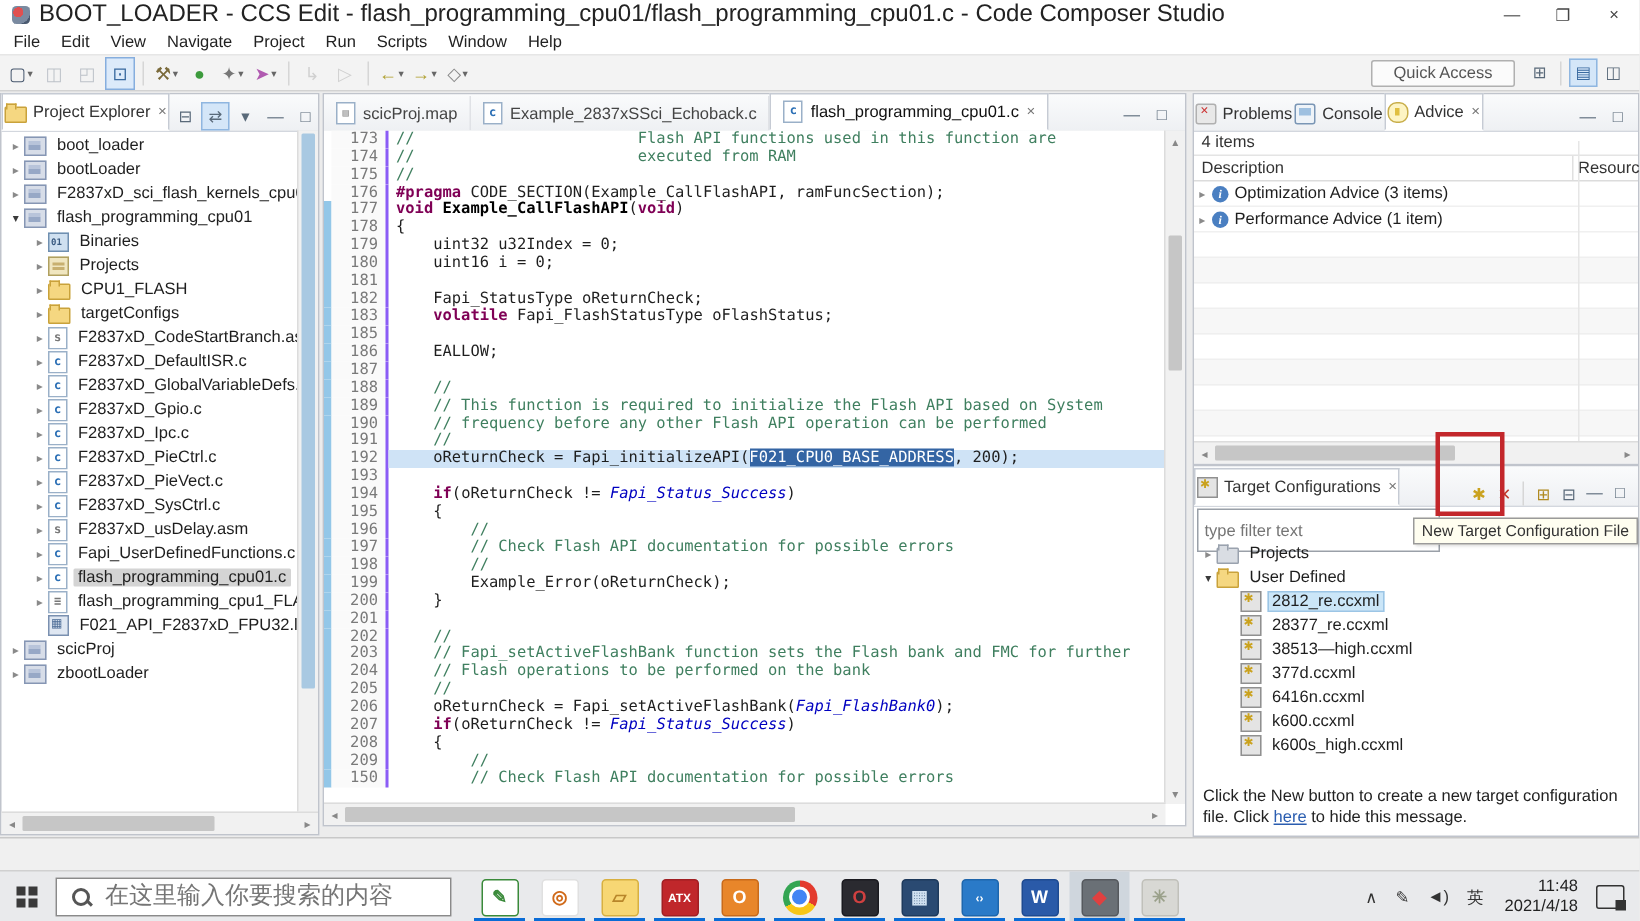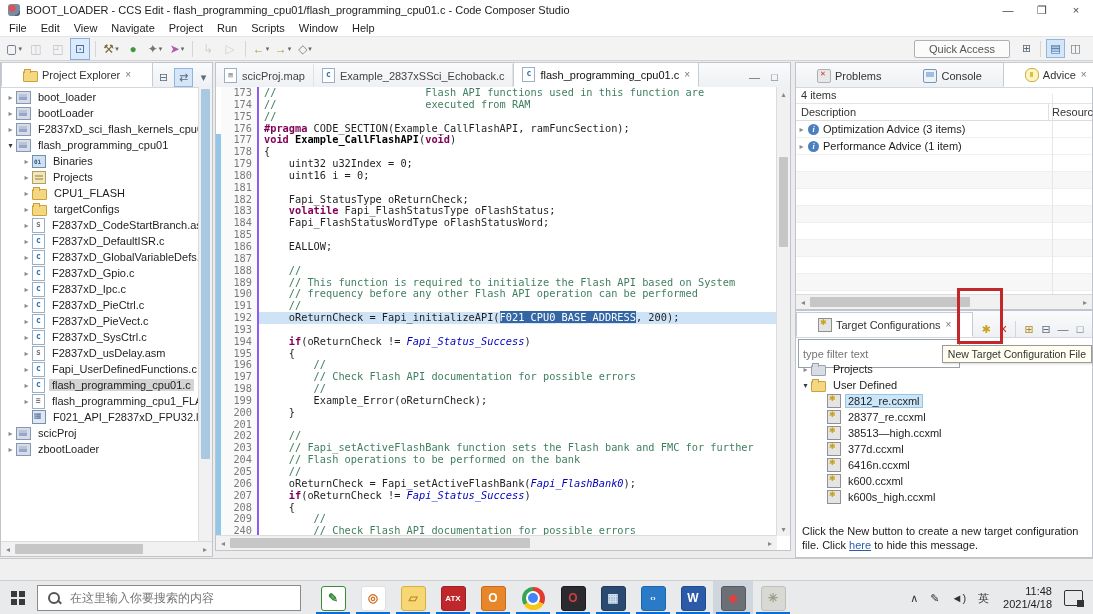--- a/index.html
+++ b/index.html
@@ -4,41 +4,41 @@
 <style>
   html,body{margin:0;padding:0;}
   body{width:1093px;height:614px;position:relative;overflow:hidden;background:#ececec;
        font-family:"Liberation Sans","DejaVu Sans",sans-serif;font-size:11px;color:#1e1e1e;
        -webkit-font-smoothing:antialiased;}
   .abs{position:absolute;}
   
   #titlebar{left:0;top:0;width:1093px;height:20px;background:#ffffff;display:flex;align-items:center;}
   #app-logo{width:12px;height:12px;margin:0 6px 0 8px;border-radius:3px;
             background:radial-gradient(circle at 35% 35%,#e05050 0 30%,#7a8aa0 31% 70%,#4a5a70 71%);}
-  #window-title{font-size:11px;color:#222;white-space:nowrap;}
+  #window-title{font-size:16px;color:#222;white-space:nowrap;}
   .wctl{width:34px;height:20px;display:flex;align-items:center;justify-content:center;color:#444;font-size:11px;}
   #win-controls{margin-left:auto;display:flex;}
   #menubar{left:0;top:20px;width:1093px;height:16px;background:#ffffff;display:flex;align-items:center;padding-left:2px;}
   .menu-item{padding:1px 7px;color:#222;}
   #toolbar{left:0;top:36px;width:1093px;height:25px;background:#f3f3f3;border-top:1px solid #e6e6e6;
            border-bottom:1px solid #d2d2d2;display:flex;align-items:center;padding-left:3px;box-sizing:border-box;}
   .tb-btn{height:20px;min-width:18px;display:flex;align-items:center;justify-content:center;margin:0 1px;
           font-size:12px;border:1px solid transparent;}
   .tb-btn.boxed{background:#dceafa;border:1px solid #86aede;}
   .tb-btn.disabled{opacity:.32;}
   .tb-dd{font-size:7px;color:#666;margin-left:1px;}
   .tb-sep{width:1px;height:16px;background:#d6d6d6;margin:0 4px;}
   #quick-access{margin-left:auto;border:1px solid #b0b0b0;border-radius:2px;background:#fbfbfb;color:#555;
                 padding:2px 14px;font-size:11px;text-align:right;}
   #persp-area{display:flex;align-items:center;margin:0 8px 0 6px;}
   
   .panel{background:#ffffff;border:1px solid #c0c4cc;box-sizing:border-box;}
   .tabbar{height:24px;background:linear-gradient(#fafbfc,#eef0f3);border-bottom:1px solid #d3d7de;
           display:flex;align-items:flex-end;}
-  .vtab{height:23px;display:flex;align-items:center;padding:0 21px;color:#333;white-space:nowrap;}
+  .vtab{height:23px;display:flex;align-items:center;padding:0 1px;color:#333;white-space:nowrap;}
   .vtab.active{background:#ffffff;border:1px solid #c6cbd4;border-bottom:1px solid #fff;font-weight:normal;}
   .tab-x{margin-left:5px;color:#777;font-size:10px;}
   .hdr-icons{margin-left:auto;display:flex;align-items:center;padding-right:4px;}
   .hdr-ic{width:17px;height:17px;display:flex;align-items:center;justify-content:center;color:#5a6a7a;
           font-size:11px;margin-left:1px;border:1px solid transparent;}
   .hdr-ic.lit{background:#d4e6f8;border:1px solid #8fb6e0;}
   
   .tree-row{height:16px;display:flex;align-items:center;white-space:nowrap;overflow:hidden;}
   .tw-arrow{width:11px;text-align:center;color:#8a8a8a;font-size:8px;flex:none;}
   .tw-arrow.open{color:#3a3a3a;}
@@ -134,21 +134,21 @@
            padding:2px 5px;font-size:10.5px;z-index:55;white-space:nowrap;box-shadow:1px 1px 2px rgba(0,0,0,.15);}
   
   #status-strip{left:0;top:558px;width:1093px;height:22px;background:#f0f0f0;border-top:1px solid #c8c8c8;}
   
   #taskbar{left:0;top:580px;width:1093px;height:34px;background:#e9eaec;border-top:1px solid #d0d0d0;
            display:flex;align-items:center;}
   #start-button{width:36px;height:34px;display:flex;align-items:center;justify-content:center;}
   #start-glyph{width:14px;height:14px;display:grid;grid-template-columns:6px 6px;grid-template-rows:6px 6px;gap:2px;}
   #start-glyph span{background:#3a3a3a;}
   #search-box{width:262px;height:24px;background:#fff;border:1px solid #8a8a8a;display:flex;align-items:center;margin-left:1px;}
-  #search-box input{border:none;outline:none;flex:1;font-size:12px;color:#7f1d1d;font-family:Liberation Serif, serif;background:transparent;}
+  #search-box input{border:none;outline:none;flex:1;font-size:16px;color:#7f1d1d;font-family:Liberation Mono, monospace;background:transparent;}
   .mag{width:8px;height:8px;border:2px solid #555;border-radius:50%;position:relative;margin:0 8px 0 10px;flex:none;}
   .mag::after{content:"";position:absolute;left:7px;top:7px;width:5px;height:2px;background:#555;transform:rotate(45deg);}
   .task-slot{width:40px;height:34px;display:flex;align-items:center;justify-content:center;position:relative;flex:none;}
   .task-slot.active{background:#cfd6dd;}
   .task-slot .underline{position:absolute;bottom:0;left:3px;right:3px;height:3px;background:#0a6cd6;}
   .app-ic{width:23px;height:23px;display:flex;align-items:center;justify-content:center;
           font:bold 12px "Liberation Sans",sans-serif;color:#fff;border-radius:3px;}
   #tray{margin-left:auto;display:flex;align-items:center;}
   .tray-ic{color:#333;font-size:11px;margin:0 6px;}
   #clock{text-align:right;color:#222;font-size:11px;line-height:13px;margin:0 8px;}
@@ -408,21 +408,20 @@
       <div class="code-line"><span class="cl-bar"></span><span class="cl-num">174</span><span class="cl-code"><span class="tk-cmt">//                        executed from RAM</span></span></div>
       <div class="code-line"><span class="cl-bar"></span><span class="cl-num">175</span><span class="cl-code"><span class="tk-cmt">//</span></span></div>
       <div class="code-line"><span class="cl-bar"></span><span class="cl-num">176</span><span class="cl-code"><span class="tk-dir">#pragma</span><span class="tk-pln"> CODE_SECTION(Example_CallFlashAPI, ramFuncSection);</span></span></div>
       <div class="code-line"><span class="cl-bar chg"></span><span class="cl-num">177</span><span class="cl-code"><span class="tk-kw">void</span><span class="tk-fn"> Example_CallFlashAPI</span><span class="tk-pln">(</span><span class="tk-kw">void</span><span class="tk-pln">)</span></span></div>
       <div class="code-line"><span class="cl-bar chg"></span><span class="cl-num">178</span><span class="cl-code"><span class="tk-pln">{</span></span></div>
       <div class="code-line"><span class="cl-bar chg"></span><span class="cl-num">179</span><span class="cl-code"><span class="tk-pln">    uint32 u32Index = 0;</span></span></div>
       <div class="code-line"><span class="cl-bar chg"></span><span class="cl-num">180</span><span class="cl-code"><span class="tk-pln">    uint16 i = 0;</span></span></div>
       <div class="code-line"><span class="cl-bar chg"></span><span class="cl-num">181</span><span class="cl-code">&nbsp;</span></div>
       <div class="code-line"><span class="cl-bar chg"></span><span class="cl-num">182</span><span class="cl-code"><span class="tk-pln">    Fapi_StatusType oReturnCheck;</span></span></div>
       <div class="code-line"><span class="cl-bar chg"></span><span class="cl-num">183</span><span class="cl-code"><span class="tk-pln">    </span><span class="tk-kw">volatile</span><span class="tk-pln"> Fapi_FlashStatusType oFlashStatus;</span></span></div>
-      <div class="code-line"><span class="cl-bar chg"></span><span class="cl-num">184</span><span class="cl-code"><span class="tk-pln">    Fapi_FlashStatusWordType oFlashStatusWord;</span></span></div>
       <div class="code-line"><span class="cl-bar chg"></span><span class="cl-num">185</span><span class="cl-code">&nbsp;</span></div>
       <div class="code-line"><span class="cl-bar chg"></span><span class="cl-num">186</span><span class="cl-code"><span class="tk-pln">    EALLOW;</span></span></div>
       <div class="code-line"><span class="cl-bar chg"></span><span class="cl-num">187</span><span class="cl-code">&nbsp;</span></div>
       <div class="code-line"><span class="cl-bar chg"></span><span class="cl-num">188</span><span class="cl-code"><span class="tk-cmt">    //</span></span></div>
       <div class="code-line"><span class="cl-bar chg"></span><span class="cl-num">189</span><span class="cl-code"><span class="tk-cmt">    // This function is required to initialize the Flash API based on System</span></span></div>
       <div class="code-line"><span class="cl-bar chg"></span><span class="cl-num">190</span><span class="cl-code"><span class="tk-cmt">    // frequency before any other Flash API operation can be performed</span></span></div>
       <div class="code-line"><span class="cl-bar chg"></span><span class="cl-num">191</span><span class="cl-code"><span class="tk-cmt">    //</span></span></div>
       <div class="code-line hl"><span class="cl-bar chg"></span><span class="cl-num">192</span><span class="cl-code"><span class="tk-pln">    oReturnCheck = Fapi_initializeAPI(</span><span class="tk-sel">F021_CPU0_BASE_ADDRESS</span><span class="tk-pln">, 200);</span></span></div>
       <div class="code-line"><span class="cl-bar chg"></span><span class="cl-num">193</span><span class="cl-code">&nbsp;</span></div>
       <div class="code-line"><span class="cl-bar chg"></span><span class="cl-num">194</span><span class="cl-code"><span class="tk-pln">    </span><span class="tk-kw">if</span><span class="tk-pln">(oReturnCheck != </span><span class="tk-enum">Fapi_Status_Success</span><span class="tk-pln">)</span></span></div>
@@ -434,21 +433,21 @@
       <div class="code-line"><span class="cl-bar chg"></span><span class="cl-num">200</span><span class="cl-code"><span class="tk-pln">    }</span></span></div>
       <div class="code-line"><span class="cl-bar chg"></span><span class="cl-num">201</span><span class="cl-code">&nbsp;</span></div>
       <div class="code-line"><span class="cl-bar chg"></span><span class="cl-num">202</span><span class="cl-code"><span class="tk-cmt">    //</span></span></div>
       <div class="code-line"><span class="cl-bar chg"></span><span class="cl-num">203</span><span class="cl-code"><span class="tk-cmt">    // Fapi_setActiveFlashBank function sets the Flash bank and FMC for further</span></span></div>
       <div class="code-line"><span class="cl-bar chg"></span><span class="cl-num">204</span><span class="cl-code"><span class="tk-cmt">    // Flash operations to be performed on the bank</span></span></div>
       <div class="code-line"><span class="cl-bar chg"></span><span class="cl-num">205</span><span class="cl-code"><span class="tk-cmt">    //</span></span></div>
       <div class="code-line"><span class="cl-bar chg"></span><span class="cl-num">206</span><span class="cl-code"><span class="tk-pln">    oReturnCheck = Fapi_setActiveFlashBank(</span><span class="tk-enum">Fapi_FlashBank0</span><span class="tk-pln">);</span></span></div>
       <div class="code-line"><span class="cl-bar chg"></span><span class="cl-num">207</span><span class="cl-code"><span class="tk-pln">    </span><span class="tk-kw">if</span><span class="tk-pln">(oReturnCheck != </span><span class="tk-enum">Fapi_Status_Success</span><span class="tk-pln">)</span></span></div>
       <div class="code-line"><span class="cl-bar chg"></span><span class="cl-num">208</span><span class="cl-code"><span class="tk-pln">    {</span></span></div>
       <div class="code-line"><span class="cl-bar chg"></span><span class="cl-num">209</span><span class="cl-code"><span class="tk-cmt">        //</span></span></div>
-      <div class="code-line"><span class="cl-bar chg"></span><span class="cl-num">240</span><span class="cl-code"><span class="tk-cmt">        // Check Flash API documentation for possible errors</span></span></div>
+      <div class="code-line"><span class="cl-bar chg"></span><span class="cl-num">150</span><span class="cl-code"><span class="tk-cmt">        // Check Flash API documentation for possible errors</span></span></div>
     </div>
   <div class="vscroll" style="right:0;top:24px;bottom:14px;">
     <span class="sc-arrow" style="width:13px;">▴</span>
     <div class="sc-thumb-v" style="top:70px;height:90px;"></div>
     <span class="sc-arrow" style="width:13px;position:absolute;bottom:0;">▾</span>
   </div>
   <div class="hscroll" style="left:0;right:13px;bottom:0;">
     <span class="sc-arrow">◂</span>
     <div class="sc-thumb-h" style="width:300px;"></div>
     <span class="sc-arrow" style="margin-left:auto;">▸</span>

